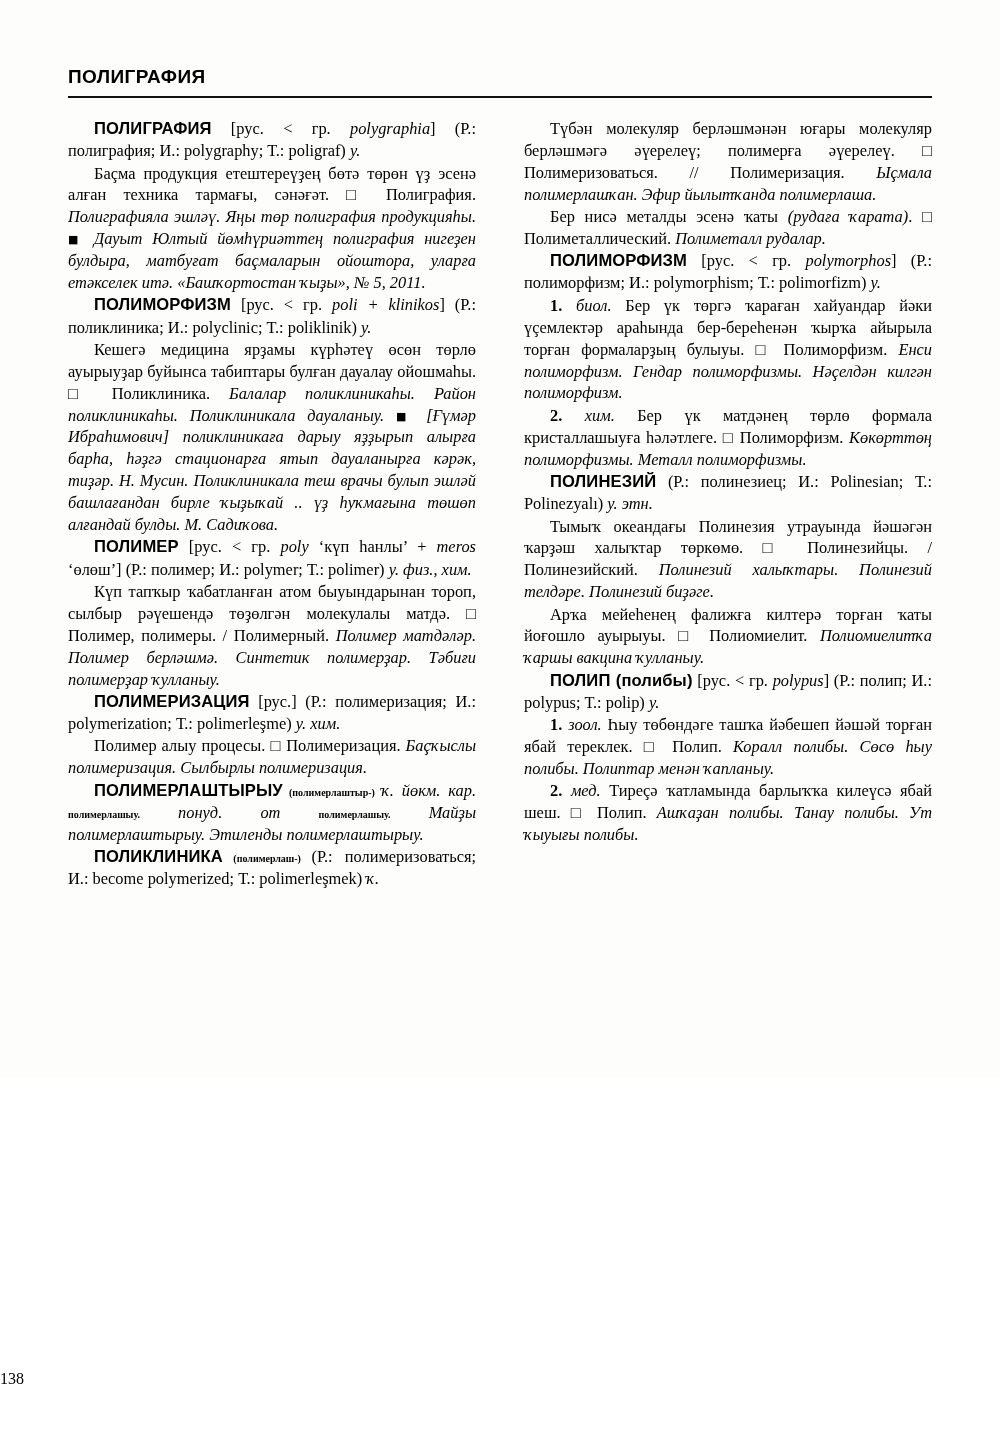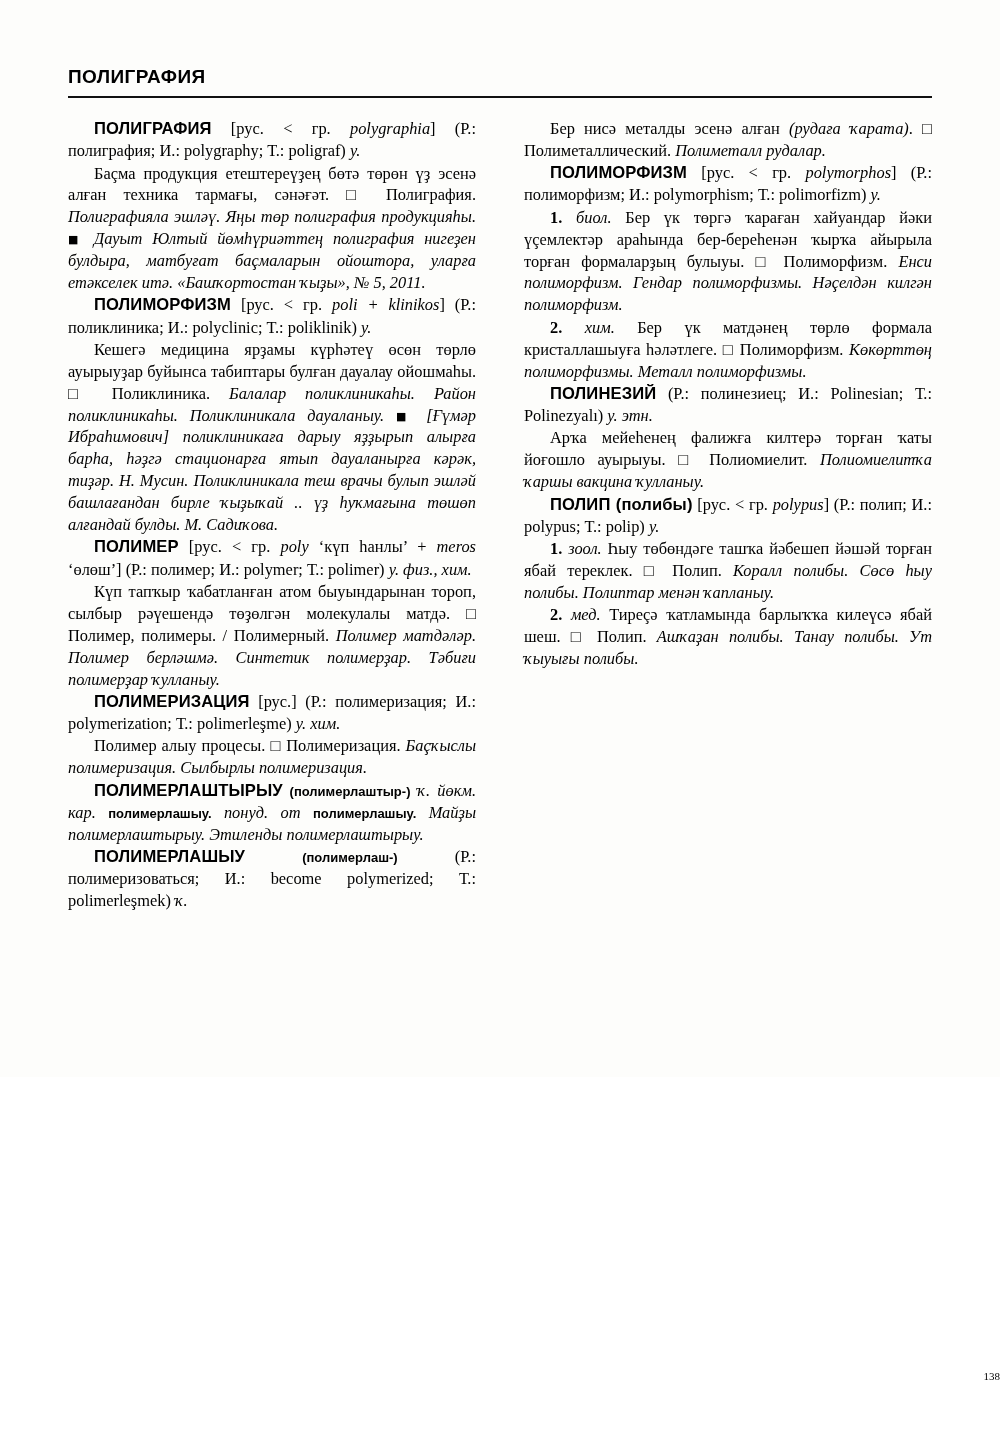--- a/index.html
+++ b/index.html
@@ -63,39 +63,39 @@
   .entry.cont {
     text-indent: 26px;
   }
   .hw {
     font-family: "Liberation Sans", sans-serif;
     font-weight: bold;
     font-size: 16.6px;
     letter-spacing: 0.1px;
   }
   .hw-small {
-    font-family: Liberation Sans, sans-serif;
+    font-family: Liberation Serif, serif;
     font-weight: bold;
-    font-size: 13px;
+    font-size: 10px;
   }
   i, .it {
     font-style: italic;
   }
   .blk {
     font-family: "DejaVu Sans", sans-serif;
     font-size: 11px;
     vertical-align: 1.5px;
   }
   .folio {
     position: absolute;
     left: 0;
     top: 1370px;
     width: 1000px;
-    text-align: right;
-    font-size: 11px;
+    text-align: left;
+    font-size: 16px;
     font-family: "Liberation Serif", serif;
   }
 </style>
 </head>
 <body>
 
 <div class="page">
 
   <div class="running-head">ПОЛИГРАФИЯ</div>
   <div class="head-rule"></div>
@@ -130,44 +130,50 @@
       </p>
       <p class="entry">
         <span>Полимер алыу процесы. □ Полимеризация. </span><i>Баçҡыслы полимеризация. Сылбырлы полимеризация.</i>
       </p>
 
       <p class="entry">
         <span class="hw">ПОЛИМЕРЛАШТЫРЫУ</span><span class="hw-small"> (полимерлаштыр-) </span><i>ҡ. йөкм. кар. </i><span class="hw-small">полимерлашыу.</span><i> понуд. от </i><span class="hw-small">полимерлашыу.</span><i> Майҙы полимерлаштырыу. Этиленды полимерлаштырыу.</i>
       </p>
 
       <p class="entry">
-        <span class="hw">ПОЛИМЕРЛАШЫУ</span><span class="hw-small"> (полимерлаш-) </span><span>(Р.: полимеризоваться; И.: become polymerized; Т.: polimerleşmek) </span><i>ҡ.</i>
+        <span class="hw">ПОЛИКЛИНИКА</span><span class="hw-small"> (полимерлаш-) </span><span>(Р.: полимеризоваться; И.: become polymerized; Т.: polimerleşmek) </span><i>ҡ.</i>
       </p>
 
     </div>
 
     <div class="col">
 
+      <p class="entry cont">
+        <span>Түбән молекуляр берләшмәнән юғары молекуляр берләшмәгә әүерелеү; полимерға әүерелеү. □ Полимеризоваться. // Полимеризация. </span><i>Ыçмала полимерлашҡан. Эфир йылытҡанда полимерлаша.</i>
+      </p>
 
       <p class="entry">
-        <span>Бер нисә металды эсенә алған </span><i>(рудаға ҡарата)</i><span>. □ Полиметаллический. </span><i>Полиметалл рудалар.</i>
+        <span>Бер нисә металды эсенә ҡаты </span><i>(рудаға ҡарата)</i><span>. □ Полиметаллический. </span><i>Полиметалл рудалар.</i>
       </p>
 
       <p class="entry">
         <span class="hw">ПОЛИМОРФИЗМ</span><span> [рус. &lt; гр. </span><i>polymorphos</i><span>] (Р.: полиморфизм; И.: polymorphism; Т.: polimorfizm) </span><i>у.</i>
       </p>
       <p class="entry">
         <b>1.</b><i> биол. </i><span>Бер үк төргә ҡараған хайуандар йәки үçемлектәр араһында бер-береһенән ҡырҡа айырыла торған формаларҙың булыуы. □ Полиморфизм. </span><i>Енси полиморфизм. Гендар полиморфизмы. Нәçелдән килгән полиморфизм.</i>
       </p>
       <p class="entry">
         <b>2.</b><i> хим. </i><span>Бер үк матдәнең төрлө формала кристаллашыуға һәләтлеге. □ Полиморфизм. </span><i>Көкөрттөң полиморфизмы. Металл полиморфизмы.</i>
       </p>
 
       <p class="entry">
         <span class="hw">ПОЛИНЕЗИЙ</span><span> (Р.: полинезиец; И.: Polinesian; Т.: Polinezyalı) </span><i>у. этн.</i>
+      </p>
+      <p class="entry">
+        <span>Тымыҡ океандағы Полинезия утрауында йәшәгән ҡарҙәш халыҡтар төркөмө. □ Полинезийцы. / Полинезийский. </span><i>Полинезий халыҡтары. Полинезий телдәре. Полинезий биҙәге.</i>
       </p>
 
       <p class="entry">
         <span>Арҡа мейеһенең фалижға килтерә торған ҡаты йоғошло ауырыуы. □ Полиомиелит. </span><i>Полиомиелитҡа ҡаршы вакцина ҡулланыу.</i>
       </p>
 
       <p class="entry">
         <span class="hw">ПОЛИП (полибы)</span><span> [рус. &lt; гр. </span><i>polypus</i><span>] (Р.: полип; И.: polypus; Т.: polip) </span><i>у.</i>
       </p>
       <p class="entry">

